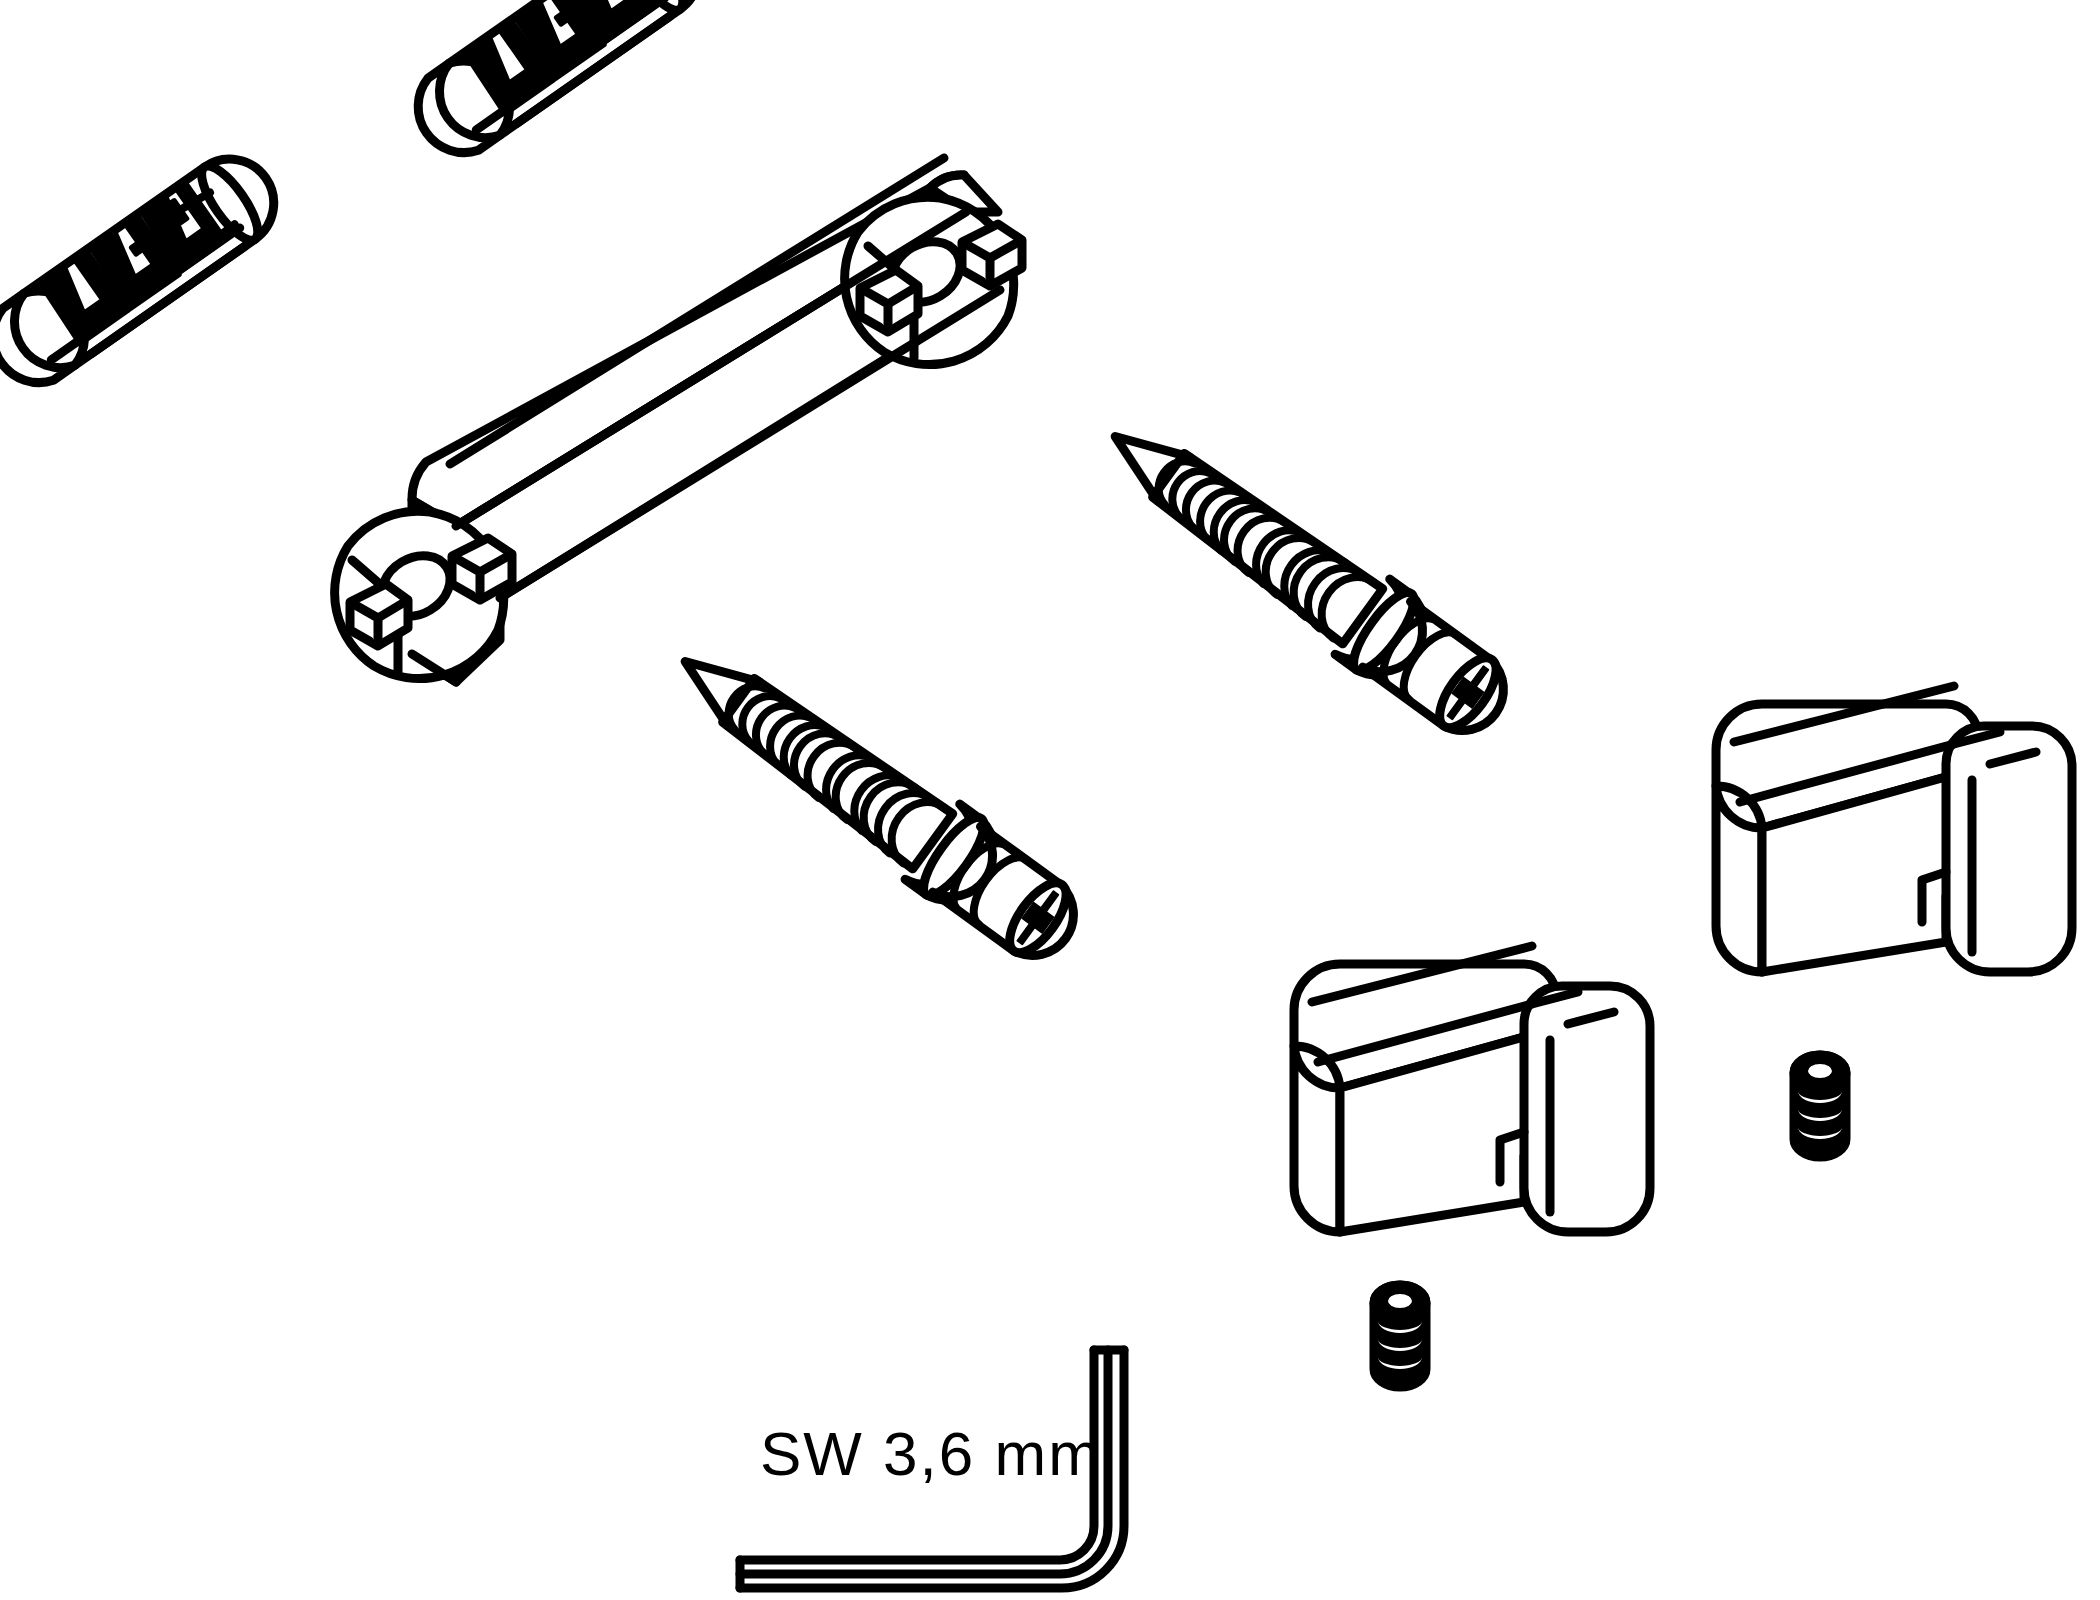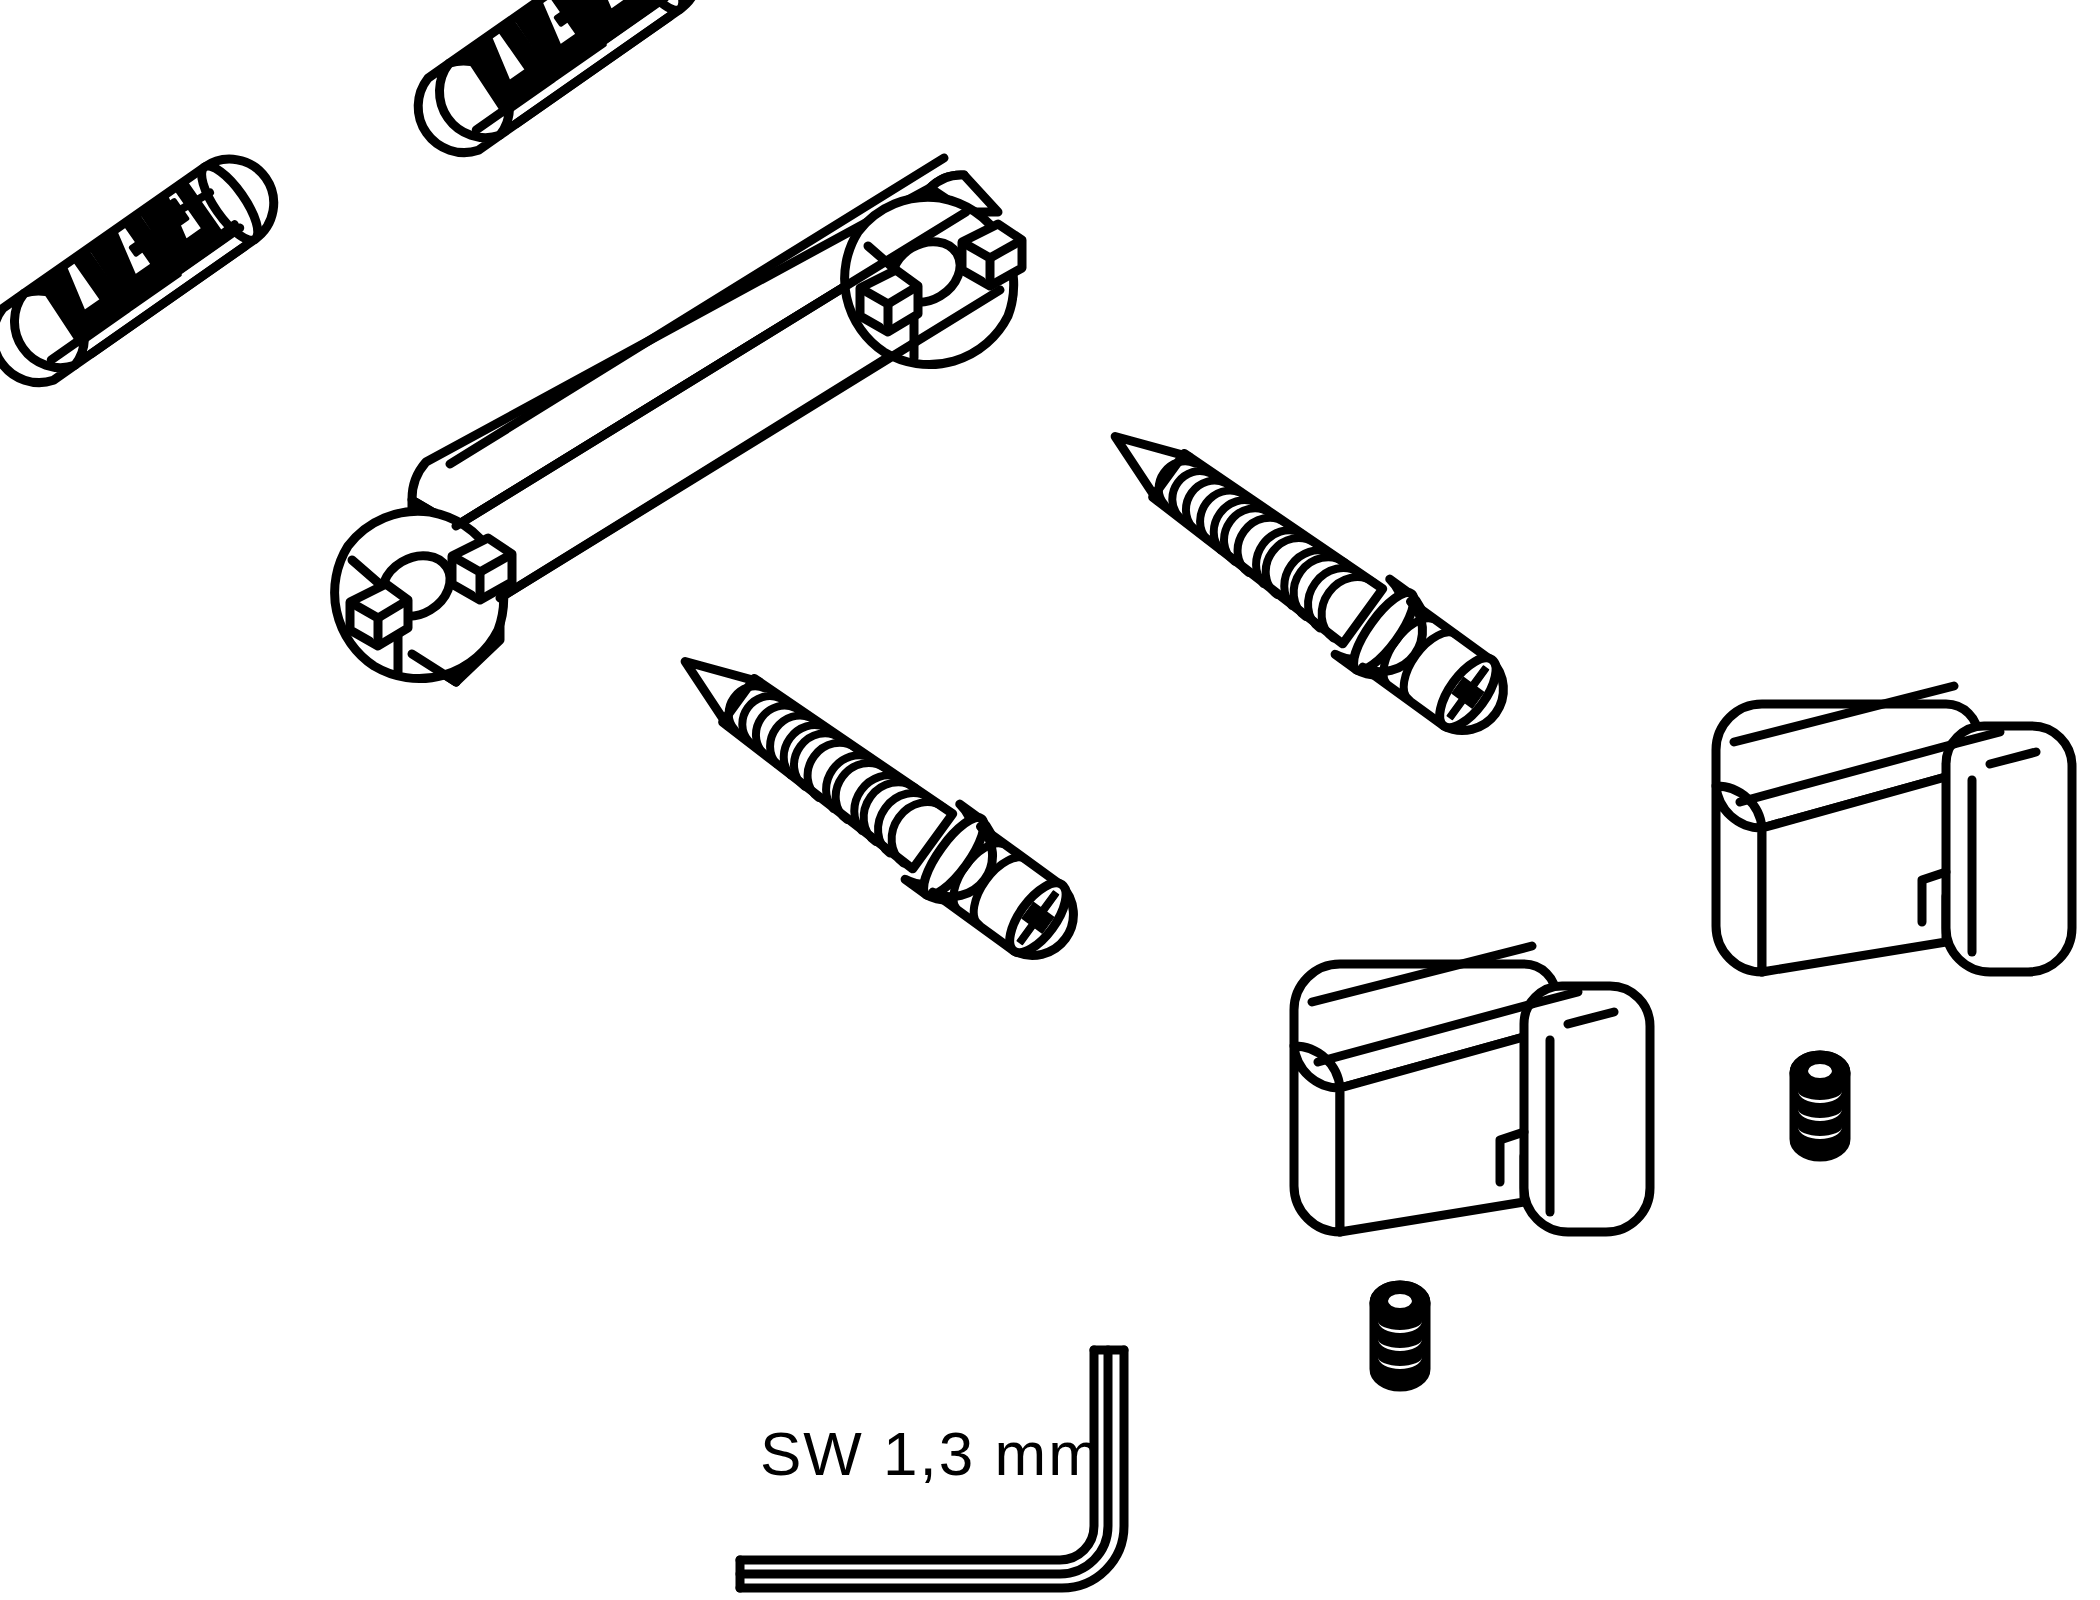--- a/index.html
+++ b/index.html
@@ -299,15 +299,15 @@
     <g transform="translate(1400,1325)">
       <use href="#grubscrew"></use>
     </g>
 
     <g transform="translate(740,1560)">
       <use href="#hexkey"></use>
     </g>
 
   </svg>
 
-  <div class="tool-label">SW 1,3 mm</div>
+  <div class="tool-label">SW 3,6 mm</div>
 
 </div>
 
 </body></html>

